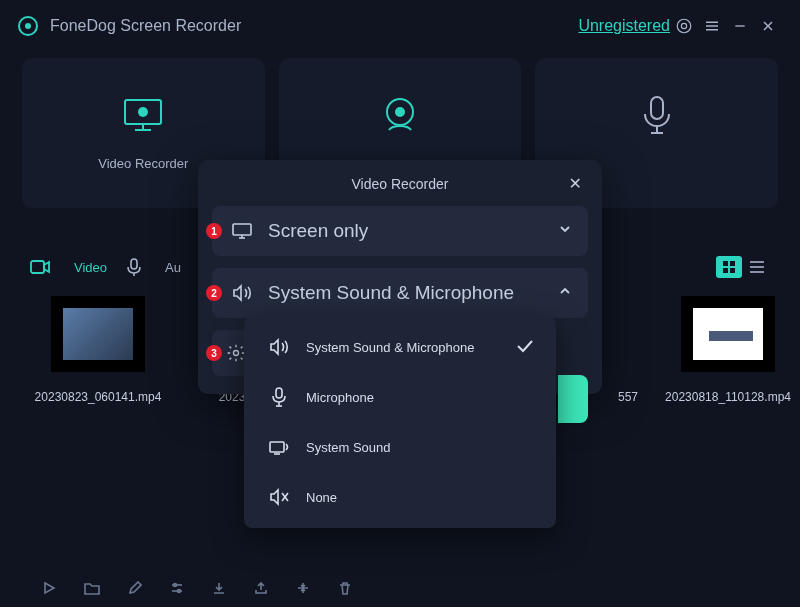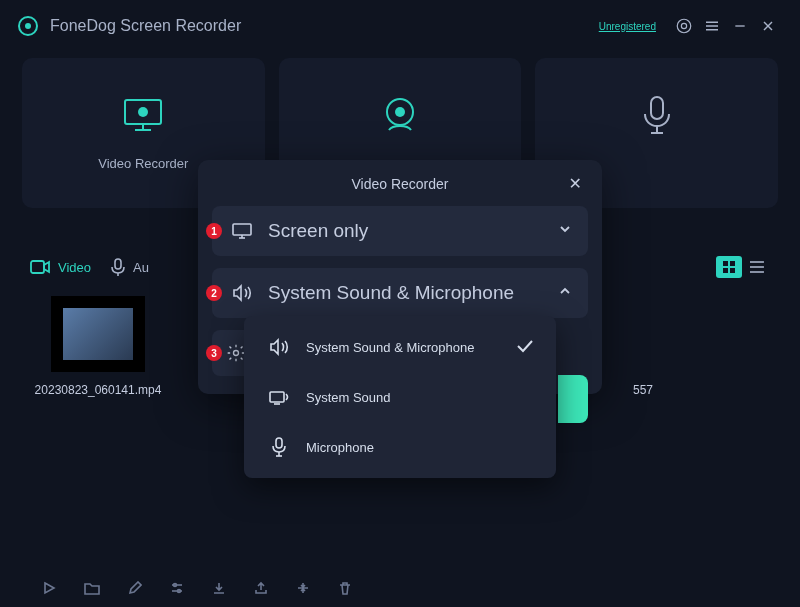--- a/index.html
+++ b/index.html
@@ -30,21 +30,21 @@
     content:"";
     position:absolute;
     width:6px; height:6px;
     background:#2dd4bf;
     border-radius:50%;
     left:50%; top:50%;
     transform:translate(-50%,-50%);
   }
   .app-title { color:#a8b2c8; font-size:16px; }
   .titlebar-spacer { flex:1; }
-  .unregistered { color:#2dd4bf; font-size:10px; text-decoration:underline; margin-right:14px; }
+  .unregistered { color:#2dd4bf; font-size:16px; text-decoration:underline; }
   .tb-icon { width:28px; display:flex; justify-content:center; align-items:center; color:#a8b2c8; cursor:pointer; }
   .tb-icon svg { stroke:#a8b2c8; }
 
   
   .modes {
     display:flex;
     gap:14px;
     padding: 6px 22px 14px 22px;
   }
   .mode-tile {
@@ -63,39 +63,39 @@
   .mode-tile .mi.accent { color:#2dd4bf; }
   .mode-label { font-size:13px; color:#a8b2c8; }
 
   
   .library-bar {
     display:flex;
     align-items:center;
     gap:20px;
     padding: 34px 30px 12px 30px;
   }
-  .lib-tab { display:flex; align-items:center; gap:8px; font-size:13px; cursor:pointer;justify-content:flex-end; }
+  .lib-tab { display:flex; align-items:center; gap:24px; font-size:13px; cursor:pointer;justify-content:flex-end; }
   .lib-tab.active { color:#2dd4bf; }
   .lib-spacer { flex:1; }
   .view-toggle { display:flex; gap:2px; }
   .view-btn { width:26px; height:22px; display:flex; align-items:center; justify-content:center; border-radius:3px; cursor:pointer; }
   .view-btn.active { background:#2dd4bf; color:#0f1420; }
 
   
   .thumbs {
     display:flex;
     gap:56px;
     padding: 6px 40px 0 40px;
   }
   .thumb {
     width:116px;
     display:flex;
     flex-direction:column;
     align-items:center;
-    gap:10px;
+    gap:17px;
     cursor:pointer;
   }
   .thumb-img {
     width:70px; height:52px;
     background:#000;
     border:12px solid #000;
     box-sizing:content-box;
     display:flex;
     align-items:center;
     justify-content:center;
@@ -316,20 +316,24 @@
     <div class="thumb-name">20230823_060141.mp4</div>
   </div>
   <div class="thumb" style="width:40px">
     <div class="thumb-img greenish" style="width:20px"></div>
     <div class="thumb-name">2023</div>
   </div>
   <div class="thumb" style="margin-left:310px; width:50px">
     <div style="height:76px"></div>
     <div class="thumb-name">557</div>
   </div>
+  <div class="thumb" style="margin-left:-24px">
+    <div class="thumb-img page"></div>
+    <div class="thumb-name">20230818_110128.mp4</div>
+  </div>
 </div>
 
 <div class="bottom-bar">
   <span class="bb-icon">
       <svg width="14" height="14" viewBox="0 0 14 14" fill="none" stroke="#6b7690" stroke-width="1.6">
         <polygon points="3,2 12,7 3,12"></polygon>
       </svg>
     </span>
   <span class="bb-icon">
       <svg width="16" height="14" viewBox="0 0 16 14" fill="none" stroke="#6b7690" stroke-width="1.6">
@@ -433,32 +437,42 @@
     </span>
     <span class="dd-label">System Sound &amp; Microphone</span>
     <span class="dd-check">
       <svg width="18" height="14" viewBox="0 0 18 14" fill="none" stroke="#d6deec" stroke-width="2">
           <polyline points="2,7 7,12 16,2"></polyline>
         </svg>
     </span>
   </div>
   <div class="dd-item">
     <span class="dd-icon">
-      <svg width="20" height="16" viewBox="0 0 20 16" fill="none" stroke="#d6deec" stroke-width="1.6">
-          <rect x="1" y="3" width="14" height="10" rx="1"></rect>
-          <line x1="5" y1="15" x2="11" y2="15"></line>
-          <path d="M17 5c2 2 2 4 0 6"></path>
-        </svg>
-    </span>
-    <span class="dd-label">System Sound</span>
-  </div>
-  <div class="dd-item">
-    <span class="dd-icon">
       <svg width="16" height="20" viewBox="0 0 16 20" fill="none" stroke="#d6deec" stroke-width="1.6">
           <rect x="5" y="1" width="6" height="10" rx="3"></rect>
           <path d="M2 9c0 4 2.5 6 6 6s6-2 6-6"></path>
           <line x1="8" y1="15" x2="8" y2="19"></line>
           <line x1="5" y1="19" x2="11" y2="19"></line>
         </svg>
     </span>
     <span class="dd-label">Microphone</span>
   </div>
+  <div class="dd-item">
+    <span class="dd-icon">
+      <svg width="20" height="16" viewBox="0 0 20 16" fill="none" stroke="#d6deec" stroke-width="1.6">
+          <rect x="1" y="3" width="14" height="10" rx="1"></rect>
+          <line x1="5" y1="15" x2="11" y2="15"></line>
+          <path d="M17 5c2 2 2 4 0 6"></path>
+        </svg>
+    </span>
+    <span class="dd-label">System Sound</span>
+  </div>
+  <div class="dd-item">
+    <span class="dd-icon">
+      <svg width="20" height="18" viewBox="0 0 20 18" fill="none" stroke="#d6deec" stroke-width="1.6">
+          <path d="M2 6h3l4-4v14l-4-4H2z"></path>
+          <line x1="13" y1="5" x2="19" y2="13"></line>
+          <line x1="19" y1="5" x2="13" y2="13"></line>
+        </svg>
+    </span>
+    <span class="dd-label">None</span>
+  </div>
 </div>
 
 </body></html>

